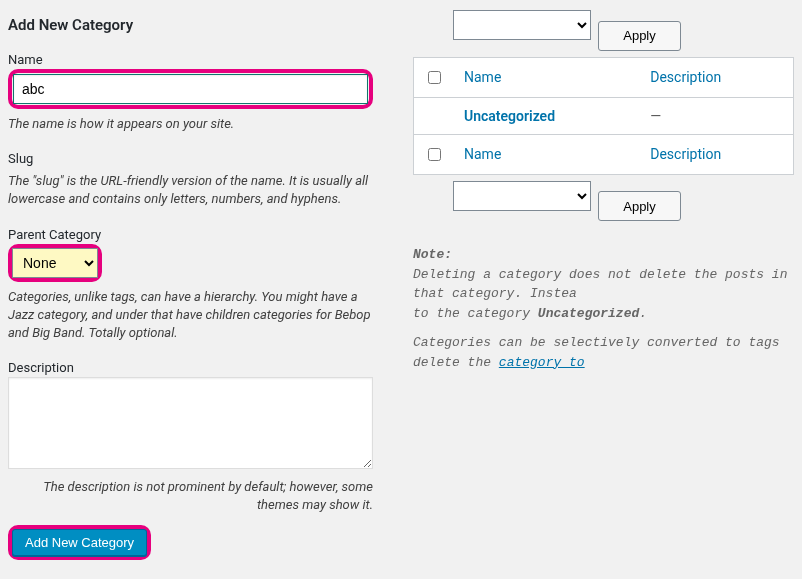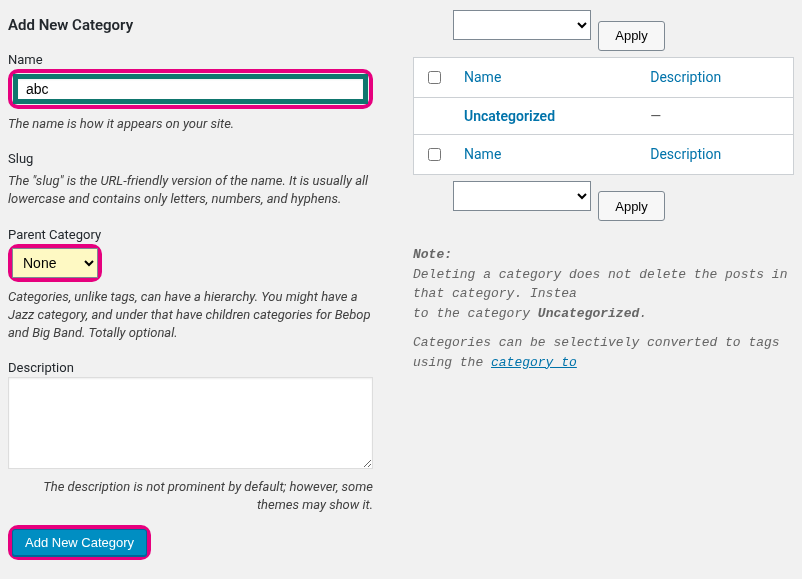--- a/index.html
+++ b/index.html
@@ -44,21 +44,21 @@
     font-size: 14px;
     border: 1px solid #ddd;
     background: #fff;
     box-shadow: inset 0 1px 2px rgba(0,0,0,.07);
   }
   .hl-pink {
     border: 4px solid #e6007e;
     border-radius: 10px;
     padding: 1px;
   }
-  .hl-pink .text-input { border: 5px solid #0f766e; }
+  .hl-pink .text-input { border: 1px solid #0f766e; }
   .help {
     font-style: italic;
     color: #404040;
     font-size: 13px;
     margin: 6px 0 18px 0;
     line-height: 1.4;
   }
   .sel-wrap {
     display: inline-block;
     border: 4px solid #e6007e;
@@ -106,21 +106,21 @@
   select.bulk {
     height: 30px;
     font-size: 18px;
     padding: 12px 8px;
     border: 1px solid #7e8993;
     background: #fff;
     margin-left: 40px;
   }
   button.apply {
     height: 30px;
-    padding: 0 16px;
+    padding: 0 24px;
     font-size: 13px;
     border: 1px solid #7e8993;
     background: #f7f7f7;
     border-radius: 3px;
     cursor: pointer;
     margin-left: 4px;
   }
   table.wp-list {
     width: 100%;
     border: 1px solid #ccd0d4;
@@ -233,17 +233,17 @@
 
     <div class="note">
       <div><span class="lead">Note:</span></div>
       <div>
         <span>Deleting a category does not delete the posts in that category. Instea</span>
       </div>
       <div>
         <span>to the category </span><strong class="categ">Uncategorized</strong><span>.</span>
       </div>
       <div style="margin-top:10px;">
-        <span>Categories can be selectively converted to tags using the </span><a class="link" style="text-decoration:underline;">category to </a>
+        <span>Categories can be selectively converted to tags delete the </span><a class="link" style="text-decoration:underline;">category to </a>
       </div>
     </div>
   </div>
 </div>
 
 </body></html>

